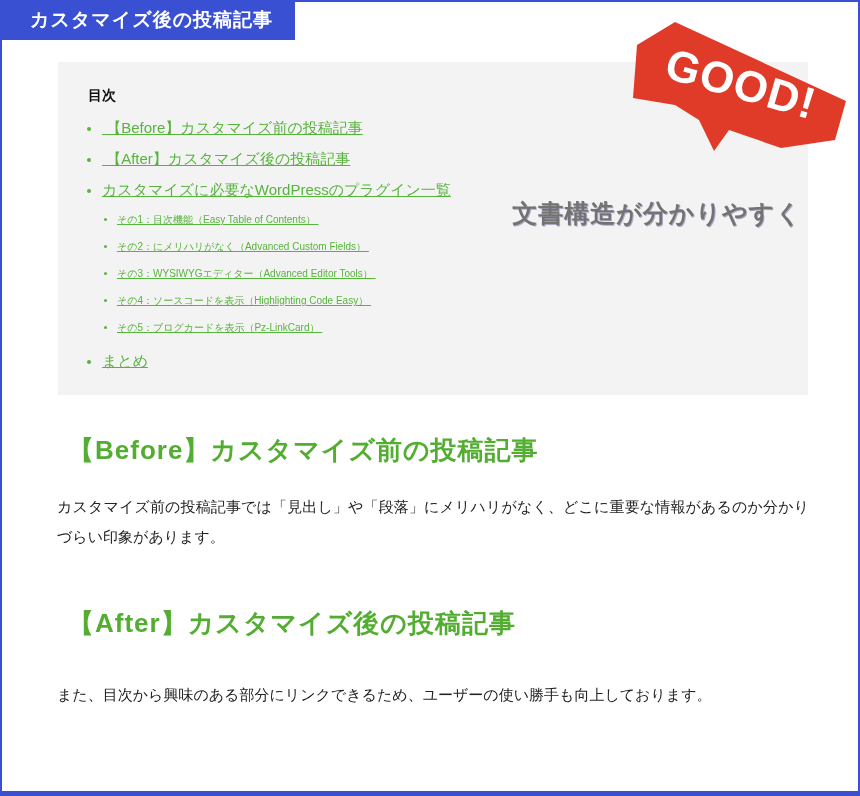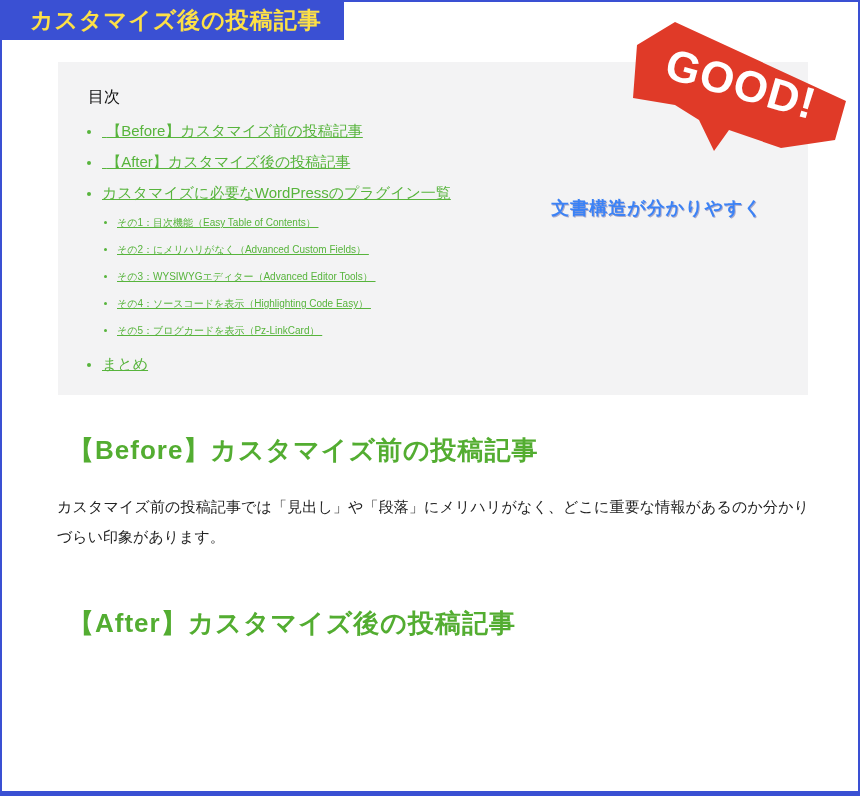--- a/index.html
+++ b/index.html
@@ -10,37 +10,37 @@
     box-sizing:border-box;
     border:2px solid #3a50d3;
     border-bottom-width:5px;
     background:#ffffff;
     overflow:hidden;
   }
   
   .banner{
     position:absolute;top:-2px;left:-2px;
     height:40px;line-height:40px;
-    background:#3a50d3;color:#fde047;
-    font-size:23px;font-weight:bold;
+    background:#3a50d3;color:#ffffff;
+    font-size:19px;font-weight:bold;
     padding:0 22px 0 30px;
     letter-spacing:1px;
     white-space:nowrap;
     z-index:2;
   }
   
   .toc-box{
     position:absolute;left:56px;top:60px;
     width:750px;height:333px;
     background:#f3f3f4;
     z-index:1;
   }
   .toc-title{
     margin:25px 0 0 30px;
-    font-size:16px;font-weight:normal;color:#111111;
+    font-size:14px;font-weight:bold;color:#111111;
   }
   ul.toc-main{
     margin:12px 0 0 0;
     padding-left:44px;
     list-style:disc outside;
   }
   ul.toc-main > li{
     font-size:15px;
     line-height:21px;
     margin:10px 0;
@@ -71,22 +71,22 @@
   .badge svg{display:block;}
   .badge text{
     font-family:"Liberation Sans","DejaVu Sans",sans-serif;
     font-weight:bold;
   }
   
   .callout{
     position:absolute;left:455px;top:194px;
     width:400px;
     text-align:center;
-    font-size:18px;font-weight:bold;
-    color:#3b82f6;
+    font-size:25px;font-weight:bold;
+    color:#737373;
     line-height:1.4;
     letter-spacing:1px;
     text-shadow:1px 1px 0 rgba(35,35,120,0.35);
     z-index:2;
   }
   
   .sec-heading{
     position:absolute;left:66px;
     margin:0;
     font-size:26px;font-weight:800;
@@ -162,15 +162,16 @@
 
   <h2 class="sec-heading before">【Before】カスタマイズ前の投稿記事</h2>
 
   <div class="para before">
     <div>カスタマイズ前の投稿記事では「見出し」や「段落」にメリハリがなく、どこに重要な情報があるのか分かりづらい印象があります。</div>
   </div>
 
   <h2 class="sec-heading after">【After】カスタマイズ後の投稿記事</h2>
 
   <div class="para after">
+    <div>また、目次から興味のある部分にリンクできるため、ユーザーの使い勝手も向上しております。</div>
   </div>
 
 </div>
 
 </body></html>

